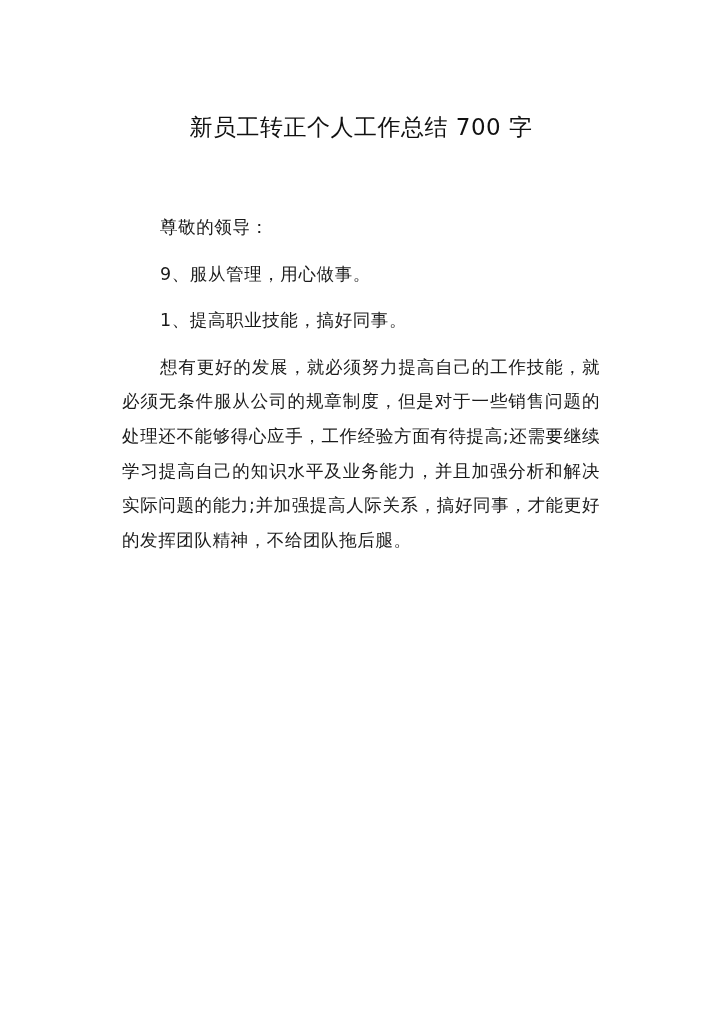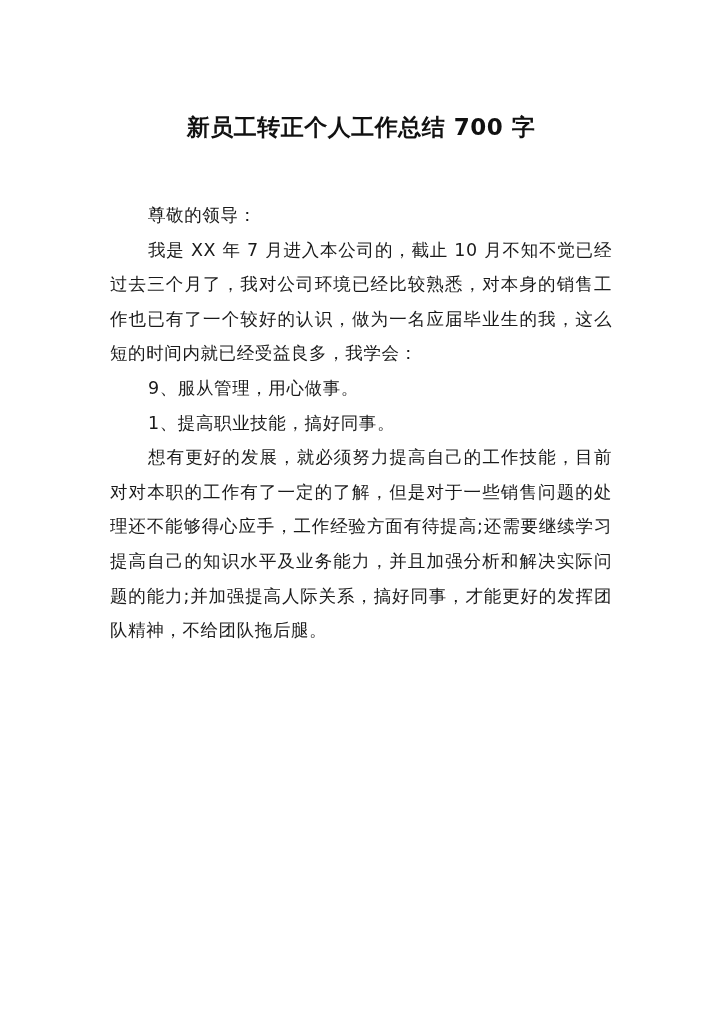--- a/index.html
+++ b/index.html
@@ -21,47 +21,46 @@
       top: 0;
       width: 502px;
     }
     .title {
       position: absolute;
       left: 0;
       top: 112px;
       width: 502px;
       text-align: center;
       font-size: 23px;
-      font-weight: bold;
+      font-weight: normal;
       letter-spacing: 0.5px;
       color: #111111;
     }
     .body-text {
       position: absolute;
       left: 0;
       top: 198px;
       width: 502px;
       font-size: 17.5px;
       line-height: 34.6px;
       text-align: justify;
       text-justify: inter-character;
       letter-spacing: 0.6px;
     }
     .para {
-      margin: 0;
+      margin: 12px;
       padding: 0;
       text-indent: 38px;
     }
   </style>
 </head>
 <body>
 
 <div class="page">
   <div class="title">新员工转正个人工作总结 700 字</div>
 
   <div class="body-text">
     <p class="para">尊敬的领导：</p>
-    <p class="para">我是 XX 年 7 月进入本公司的，截止 10 月不知不觉已经过去三个月了，我对公司环境已经比较熟悉，对本身的销售工作也已有了一个较好的认识，做为一名应届毕业生的我，这么短的时间内就已经受益良多，我学会：</p>
     <p class="para">9、服从管理，用心做事。</p>
     <p class="para">1、提高职业技能，搞好同事。</p>
-    <p class="para">想有更好的发展，就必须努力提高自己的工作技能，目前对对本职的工作有了一定的了解，但是对于一些销售问题的处理还不能够得心应手，工作经验方面有待提高;还需要继续学习提高自己的知识水平及业务能力，并且加强分析和解决实际问题的能力;并加强提高人际关系，搞好同事，才能更好的发挥团队精神，不给团队拖后腿。</p>
+    <p class="para">想有更好的发展，就必须努力提高自己的工作技能，就必须无条件服从公司的规章制度，但是对于一些销售问题的处理还不能够得心应手，工作经验方面有待提高;还需要继续学习提高自己的知识水平及业务能力，并且加强分析和解决实际问题的能力;并加强提高人际关系，搞好同事，才能更好的发挥团队精神，不给团队拖后腿。</p>
   </div>
 </div>
 
 </body></html>

